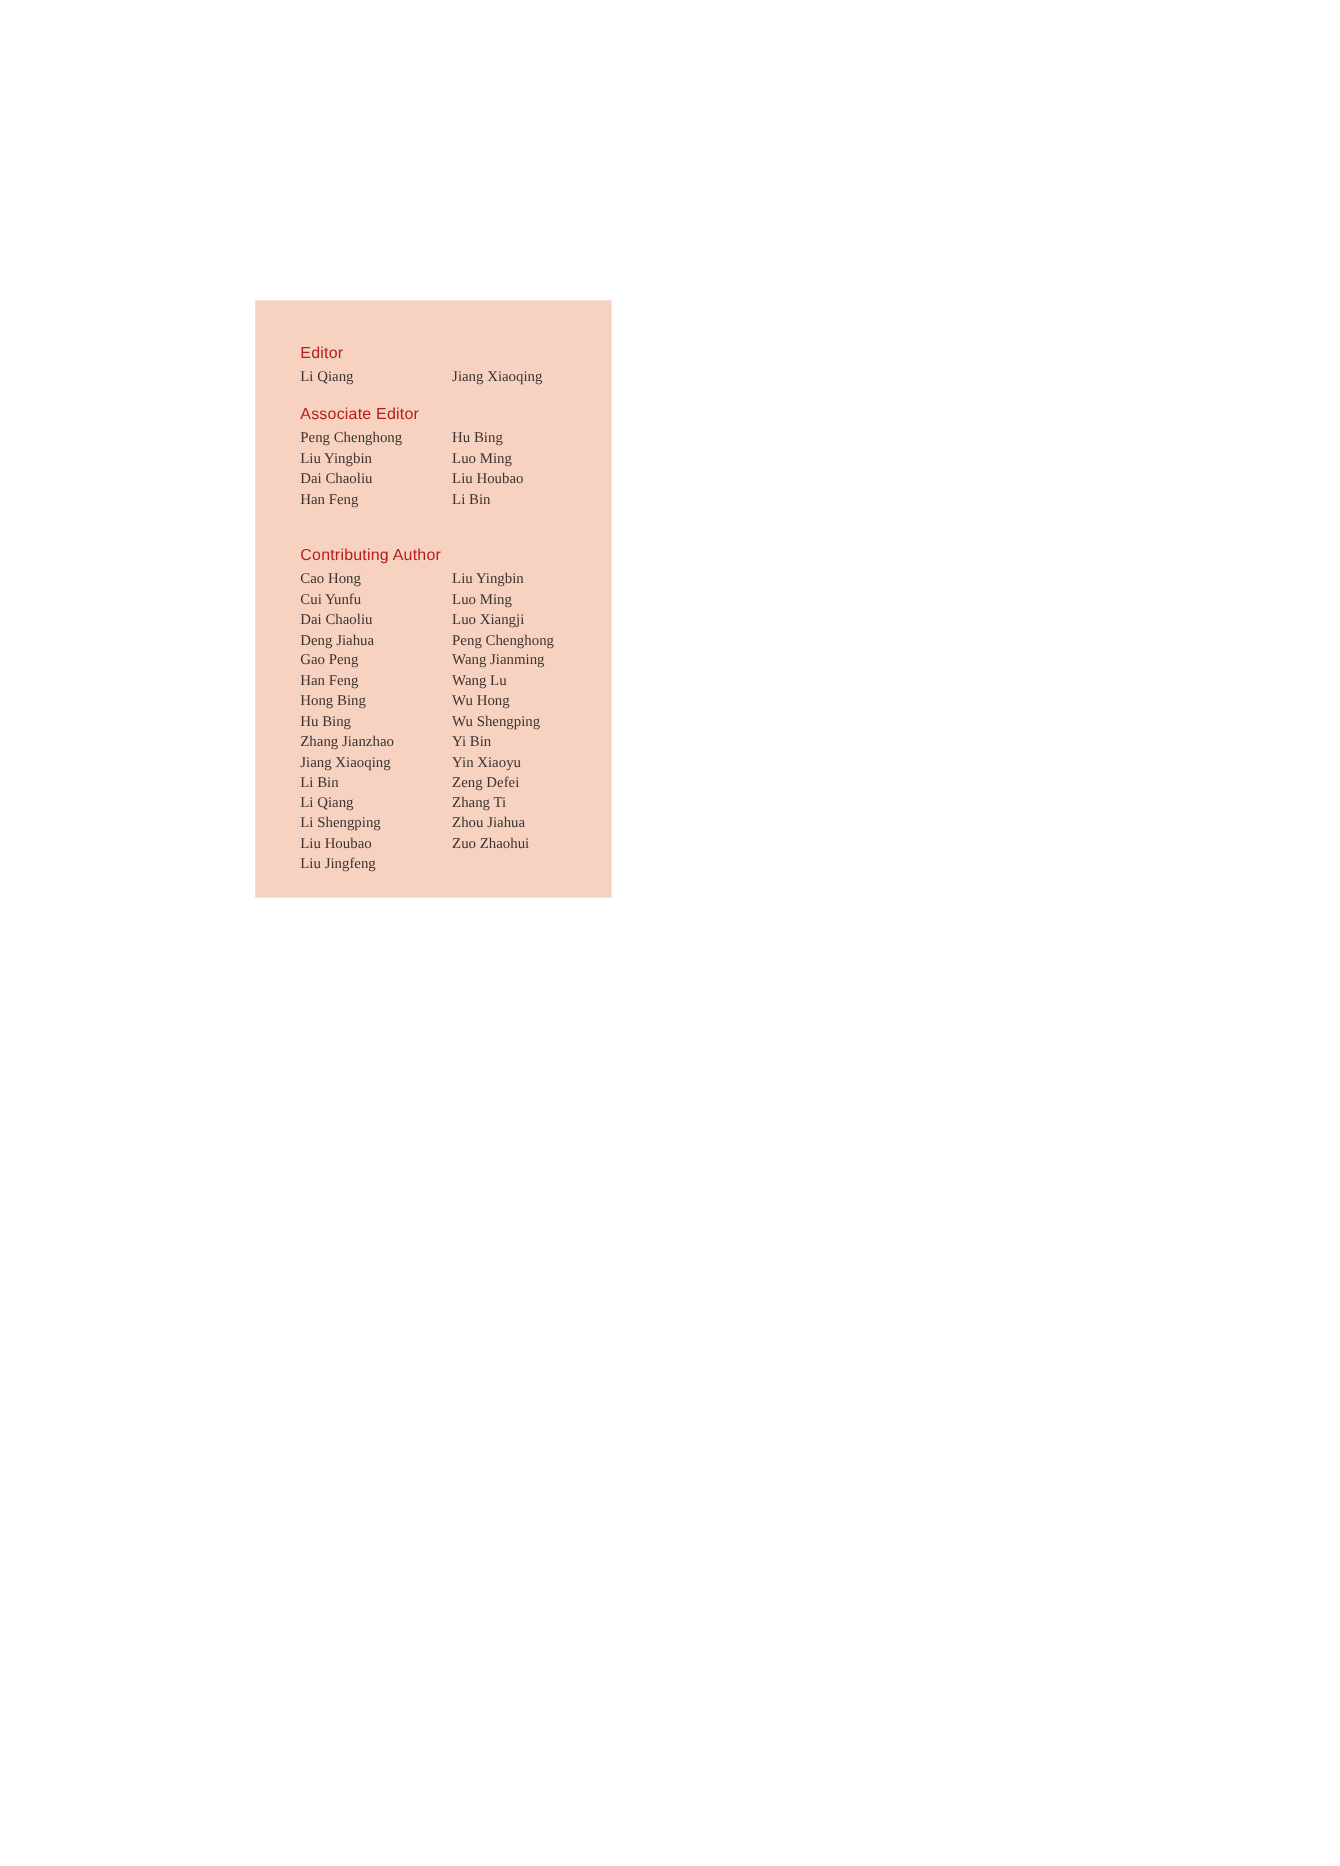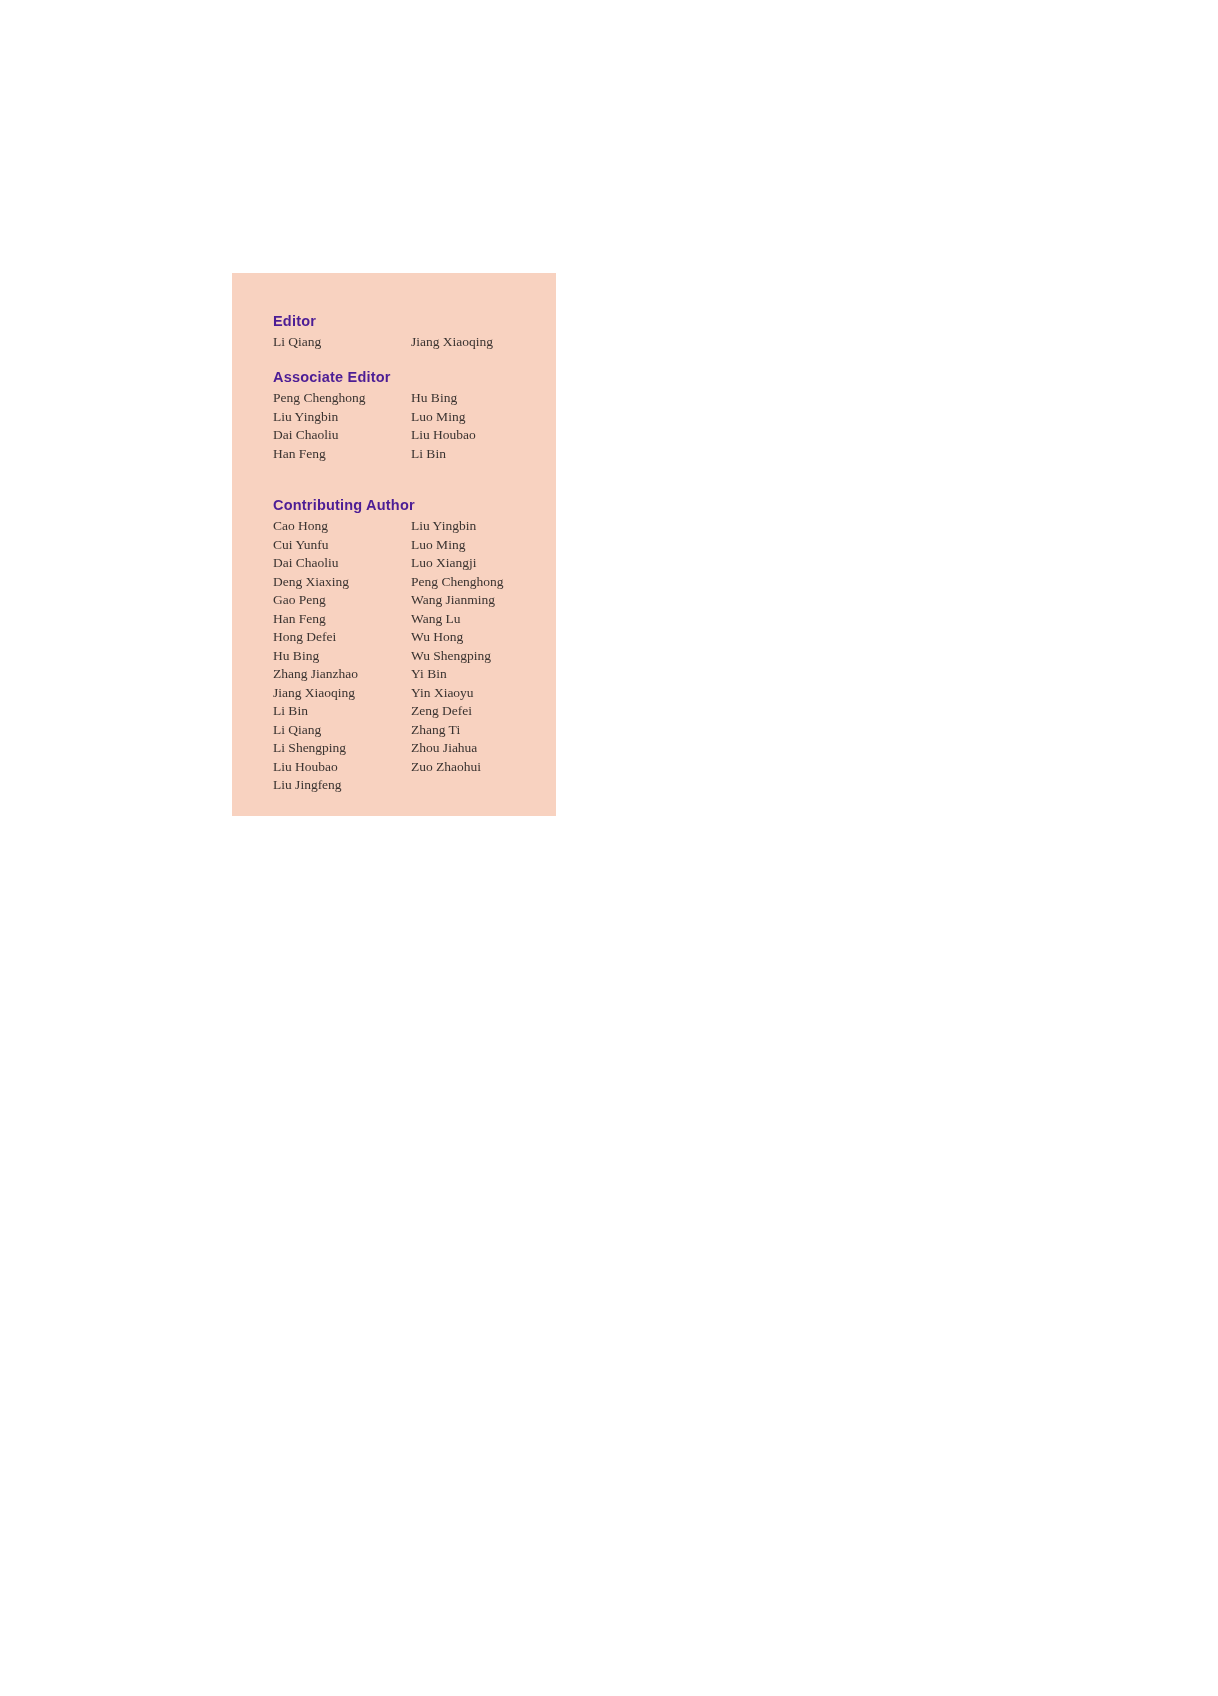--- a/index.html
+++ b/index.html
@@ -30,24 +30,24 @@
     background: #f8d2c0;
     box-sizing: border-box;
   }
   .section {
     position: absolute;
     left: 41px;
   }
   .section-title {
     font-family: "Liberation Sans", sans-serif;
     font-size: 14.5px;
-    color: #4c1d95;
+    color: #b91c1c;
     letter-spacing: 0.2px;
     margin: 0 0 4px 0;
-    font-weight: bold;
+    font-weight: normal;
   }
   .names {
     display: grid;
     grid-template-columns: 138px auto;
     grid-auto-flow: column;
     column-gap: 0px;
     row-gap: 0px;
   }
   .name {
     font-family: "Liberation Serif", serif;
@@ -90,24 +90,24 @@
         <div class="name">Li Bin</div>
       </div>
     </div>
 
     <div class="section" id="sec-contributing">
       <div class="section-title">Contributing Author</div>
       <div class="names rows15">
         <div class="name">Cao Hong</div>
         <div class="name">Cui Yunfu</div>
         <div class="name">Dai Chaoliu</div>
-        <div class="name">Deng Xiaxing</div>
+        <div class="name">Deng Jiahua</div>
         <div class="name">Gao Peng</div>
         <div class="name">Han Feng</div>
-        <div class="name">Hong Defei</div>
+        <div class="name">Hong Bing</div>
         <div class="name">Hu Bing</div>
         <div class="name">Zhang Jianzhao</div>
         <div class="name">Jiang Xiaoqing</div>
         <div class="name">Li Bin</div>
         <div class="name">Li Qiang</div>
         <div class="name">Li Shengping</div>
         <div class="name">Liu Houbao</div>
         <div class="name">Liu Jingfeng</div>
         <div class="name">Liu Yingbin</div>
         <div class="name">Luo Ming</div>

